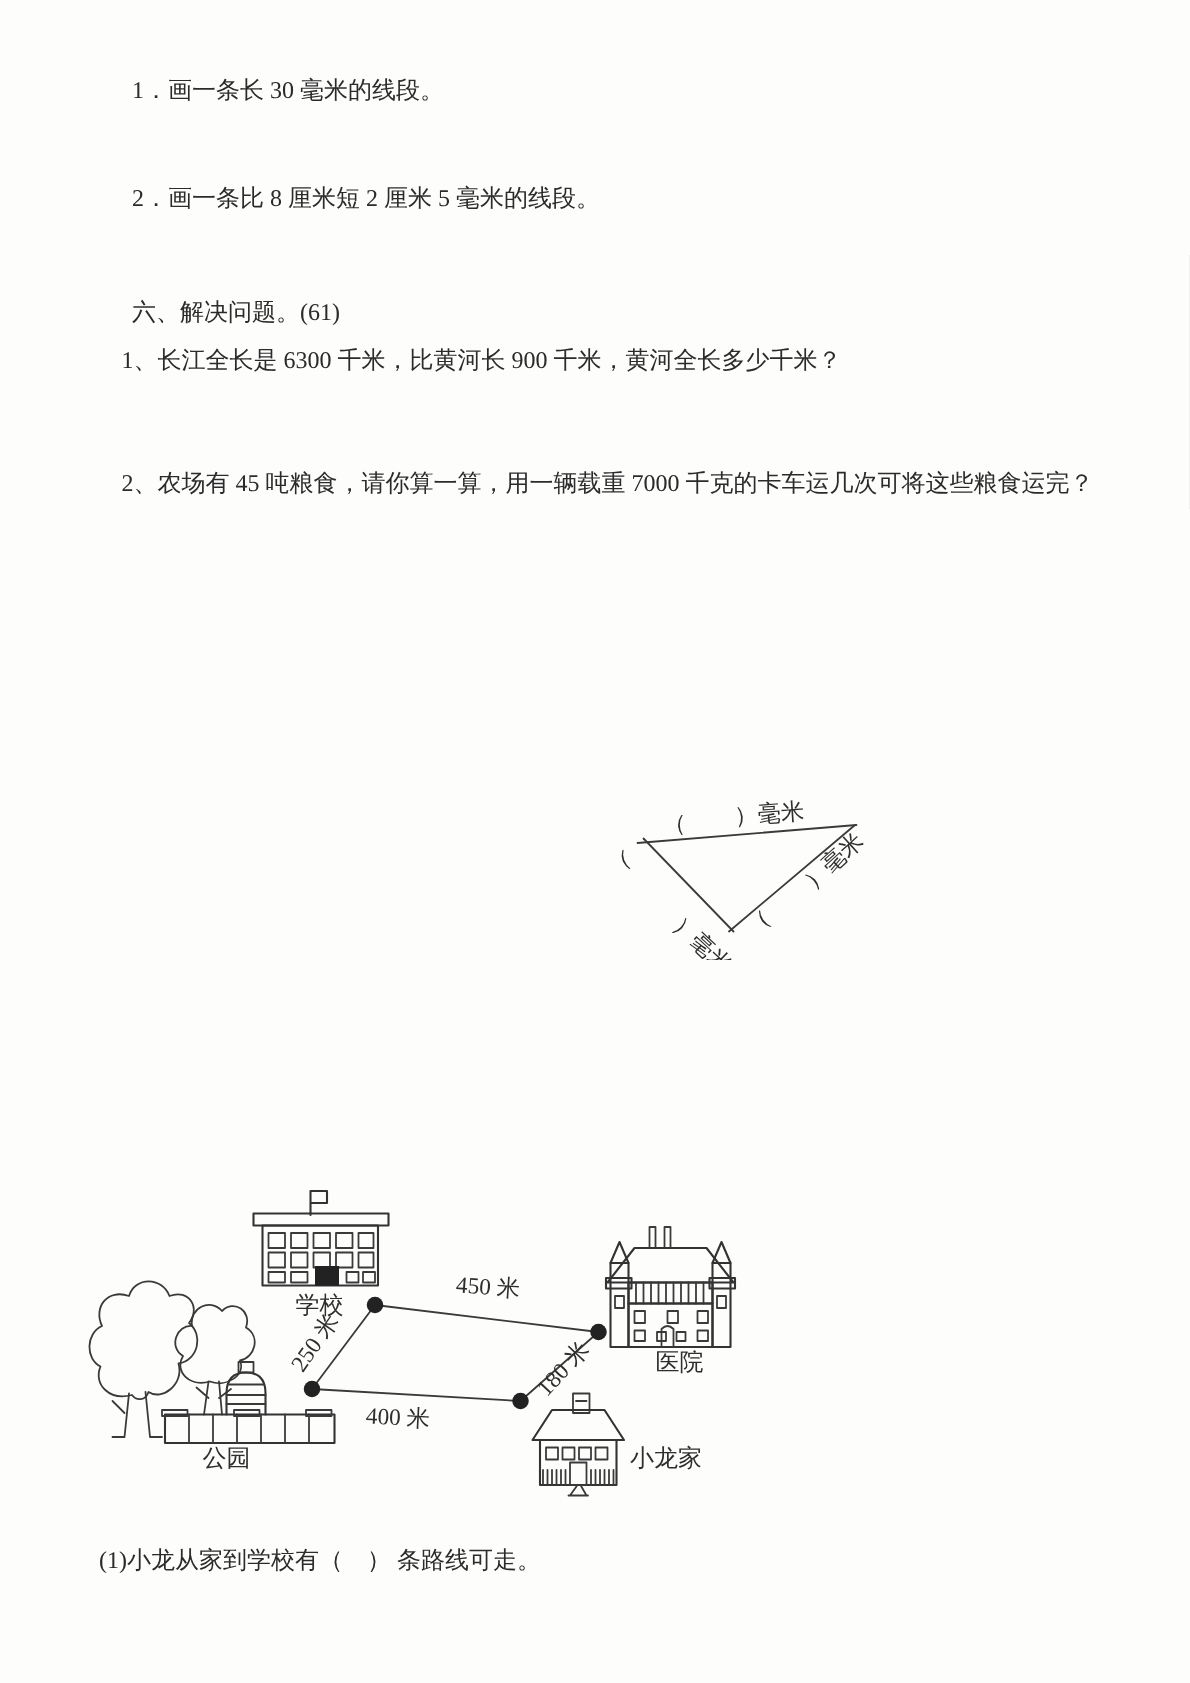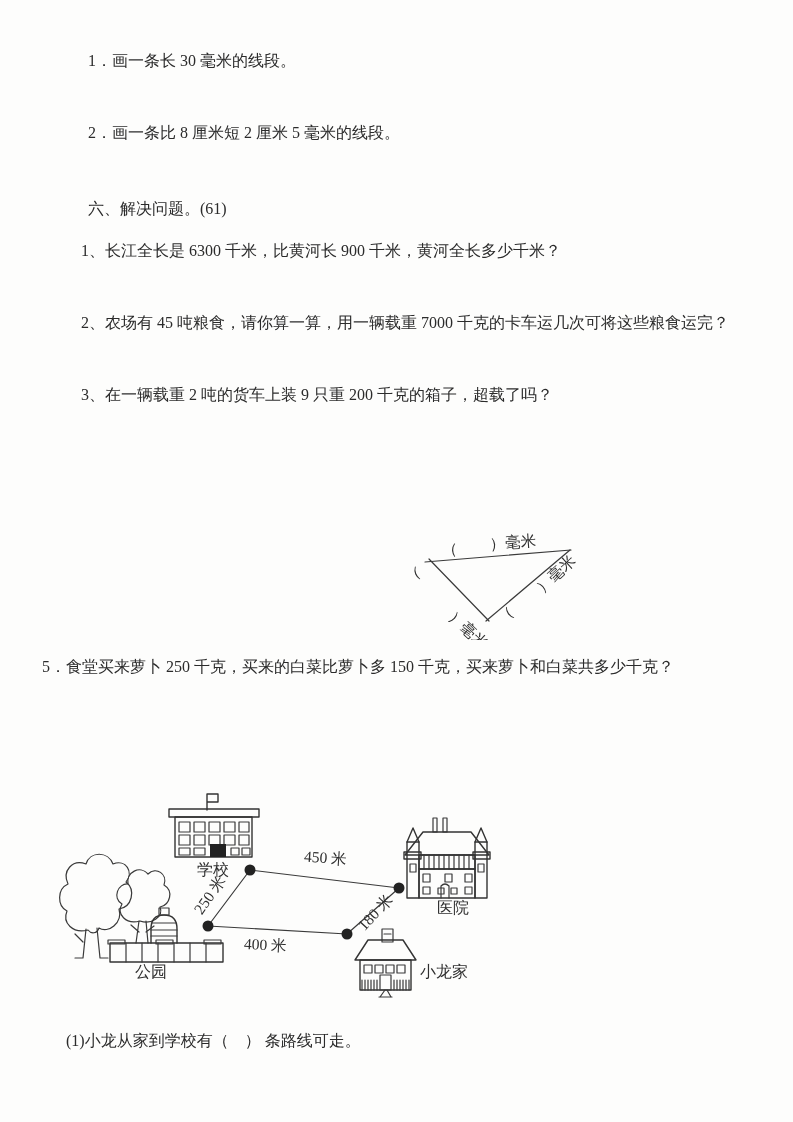--- a/index.html
+++ b/index.html
@@ -30,24 +30,22 @@
   .filled{fill:#222;stroke:none;}
 </style>
 </head>
 <body>
 
 <div class="page">
 
   <p class="tl" style="left:88px;top:51px">1．画一条长 30 毫米的线段。</p>
   <p class="tl" style="left:88px;top:123px">2．画一条比 8 厘米短 2 厘米 5 毫米的线段。</p>
   <p class="tl" style="left:88px;top:199px">六、解决问题。(61)</p>
-  <p class="tl" style="left:81px;top:241px">1、长江全长是 6300 千米，比黄河长 900 千米，黄河全长多少千米？</p>
+  <p class="tl" style="left:81px;top:231px">1、长江全长是 6300 千米，比黄河长 900 千米，黄河全长多少千米？</p>
   <p class="tl" style="left:81px;top:313px">2、农场有 45 吨粮食，请你算一算，用一辆载重 7000 千克的卡车运几次可将这些粮食运完？</p>
-  <p class="tl" style="left:81px;top:385px">3、在一辆载重 2 吨的货车上装 9 只重 200 千克的箱子，超载了吗？</p>
-  <p class="tl" style="left:42px;top:657px">5．食堂买来萝卜 250 千克，买来的白菜比萝卜多 150 千克，买来萝卜和白菜共多少千克？</p>
   <p class="tl" style="left:66px;top:1031px">(1)小龙从家到学校有（　） 条路线可走。</p>
 
   <svg class="fig" style="left:390px;top:520px" width="210" height="120" viewBox="0 0 210 120">
     <g>
       <path class="sketch" d="M 35,42 L 181,30"></path>
       <path class="sketch" d="M 39,39 L 99,101"></path>
       <path class="sketch" d="M 96,101 L 180,30"></path>
     </g>
     <g font-size="15.5">
       <text x="52" y="34">（</text>

